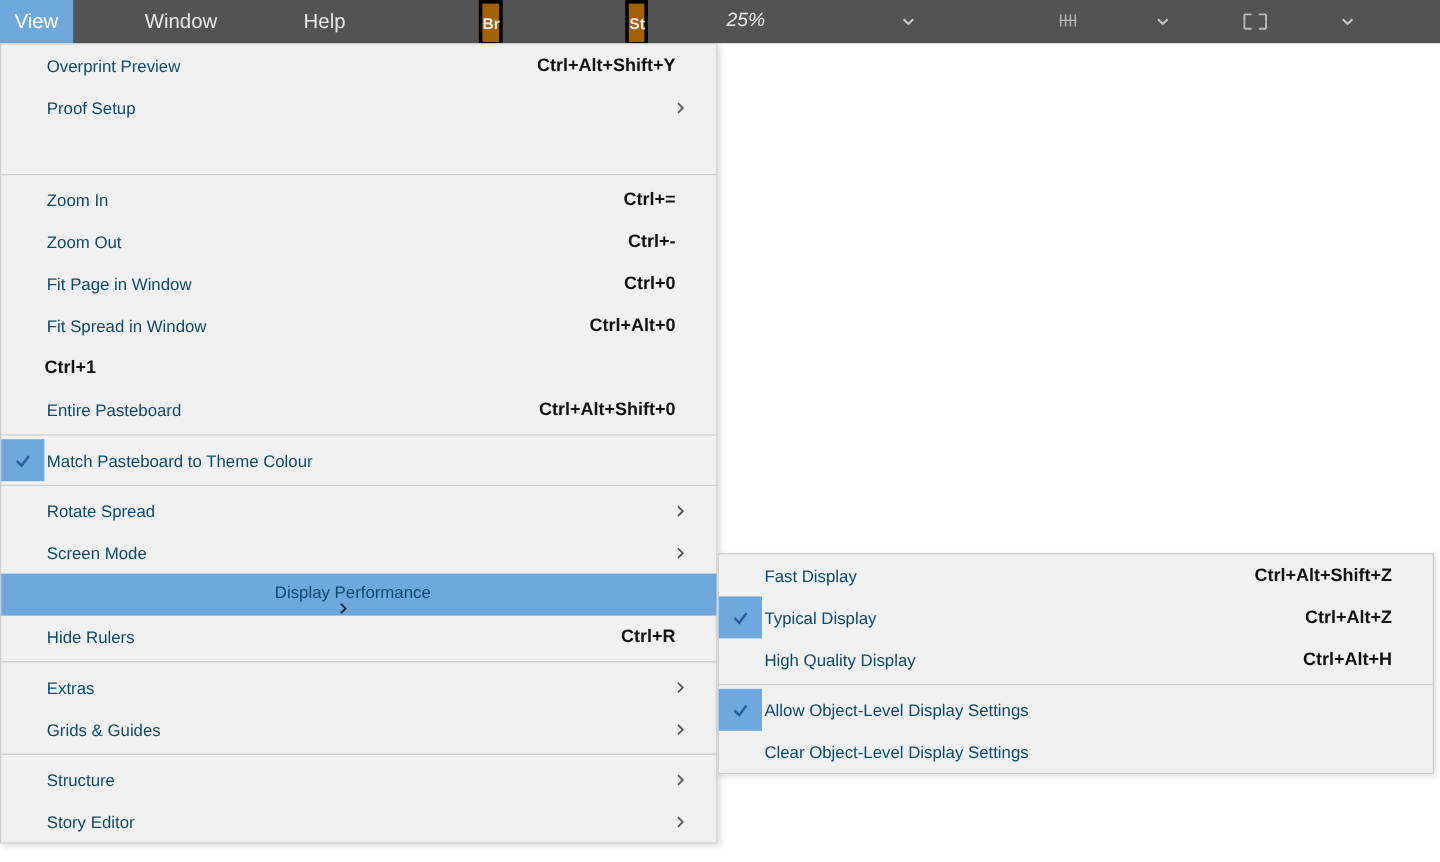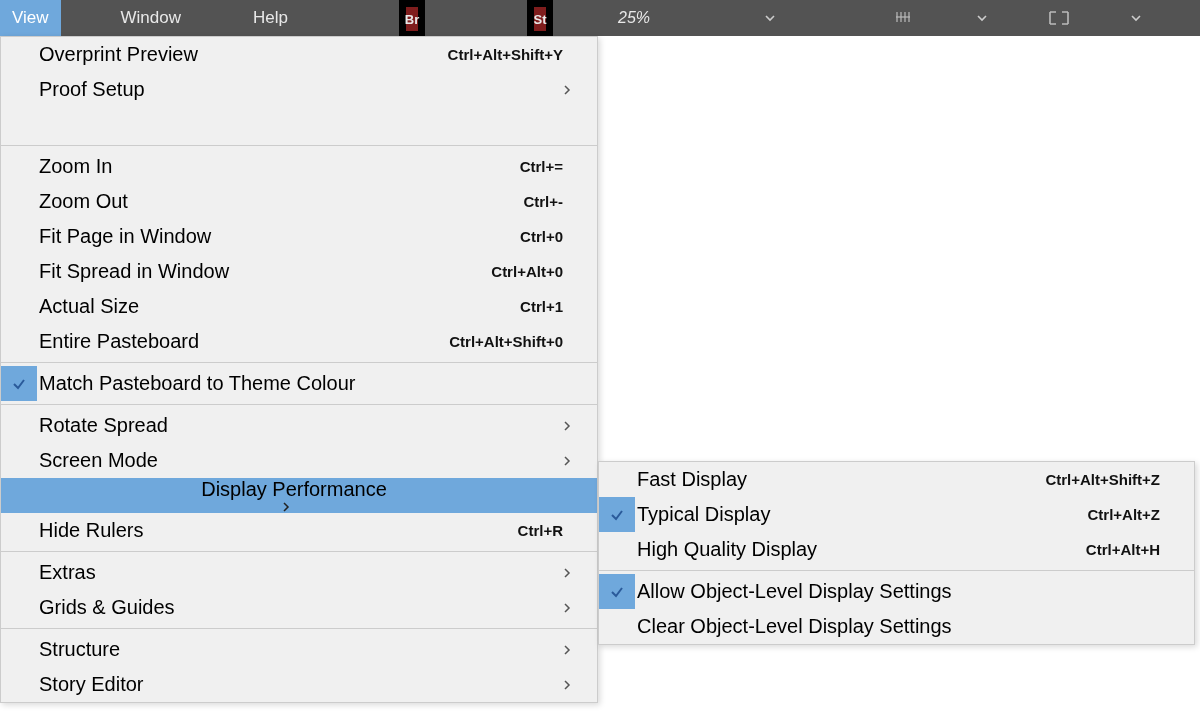--- a/index.html
+++ b/index.html
@@ -25,22 +25,22 @@
     align-items: center;
     font-size: 17px;
   }
   .menubar-item.active {
     background: #6fa8dc;
     color: #fff;
   }
   .tb-box {
     width: 26px;
     height: 38px;
-    border: 7px solid #000000;
-    background: #7f1d1d;
+    border: 3px solid #000000;
+    background: #a16207;
     color: #e8e8e8;
     display: flex;
     align-items: center;
     justify-content: center;
     font-size: 13px;
     font-weight: 600;
     margin: auto 3px;
   }
   .zoom-field {
     color: #e8e8e8;
@@ -94,22 +94,22 @@
     display: flex;
     justify-content: center;
     align-items: center;
     height: 100%;
   }
   .check-col.checked-bg {
     background: #6fa8dc;
   }
   .menu-label {
     flex: 1;
-    color: #000000;
-    font-size: 20px;
+    color: #0c4a6e;
+    font-size: 14px;
     padding-left: 2px;
   }
   .menu-shortcut {
     color: #111;
     font-size: 15px;
     font-weight: bold;
   }
   .menu-arrow {
     width: 22px;
     text-align: right;
@@ -233,21 +233,20 @@
     <div class="menu-arrow"></div>
   </div>
   <div class="menu-item">
     <div class="check-col"></div>
     <div class="menu-label">Fit Spread in Window</div>
     <div class="menu-shortcut">Ctrl+Alt+0</div>
     <div class="menu-arrow"></div>
   </div>
   <div class="menu-item">
     <div class="check-col"></div>
-    <div class="menu-label">Actual Size</div>
     <div class="menu-shortcut">Ctrl+1</div>
     <div class="menu-arrow"></div>
   </div>
   <div class="menu-item">
     <div class="check-col"></div>
     <div class="menu-label">Entire Pasteboard</div>
     <div class="menu-shortcut">Ctrl+Alt+Shift+0</div>
     <div class="menu-arrow"></div>
   </div>
   <div class="menu-sep"></div>

